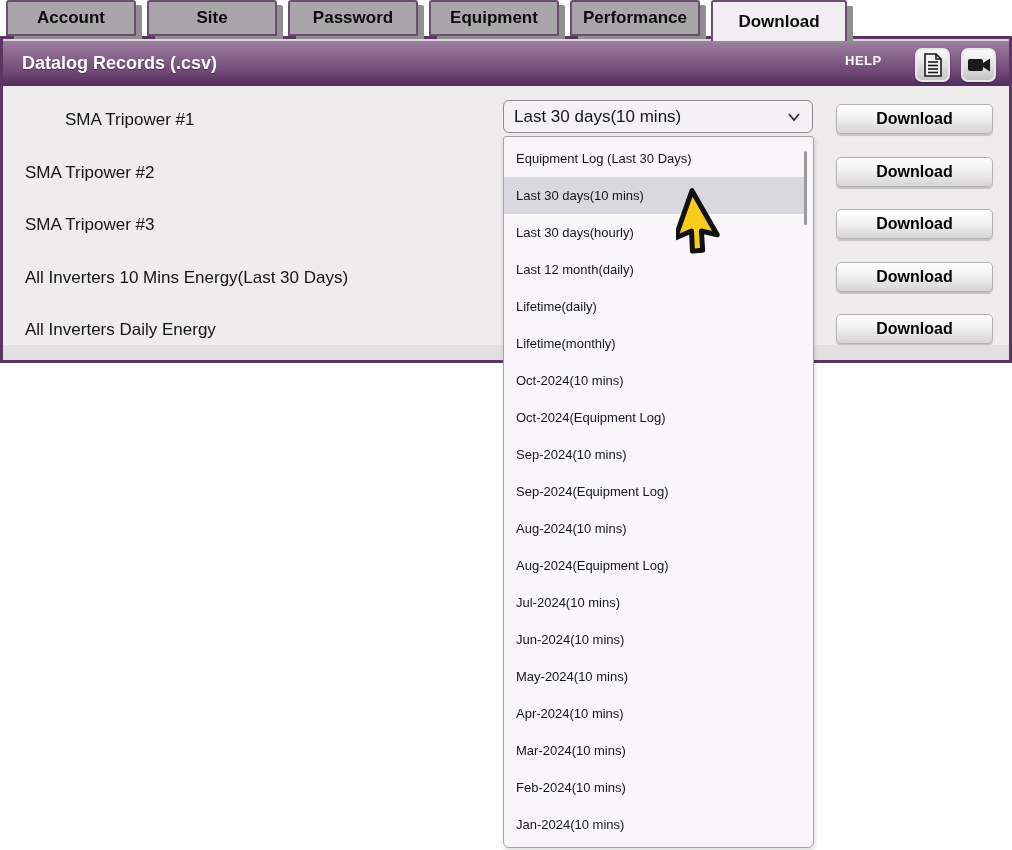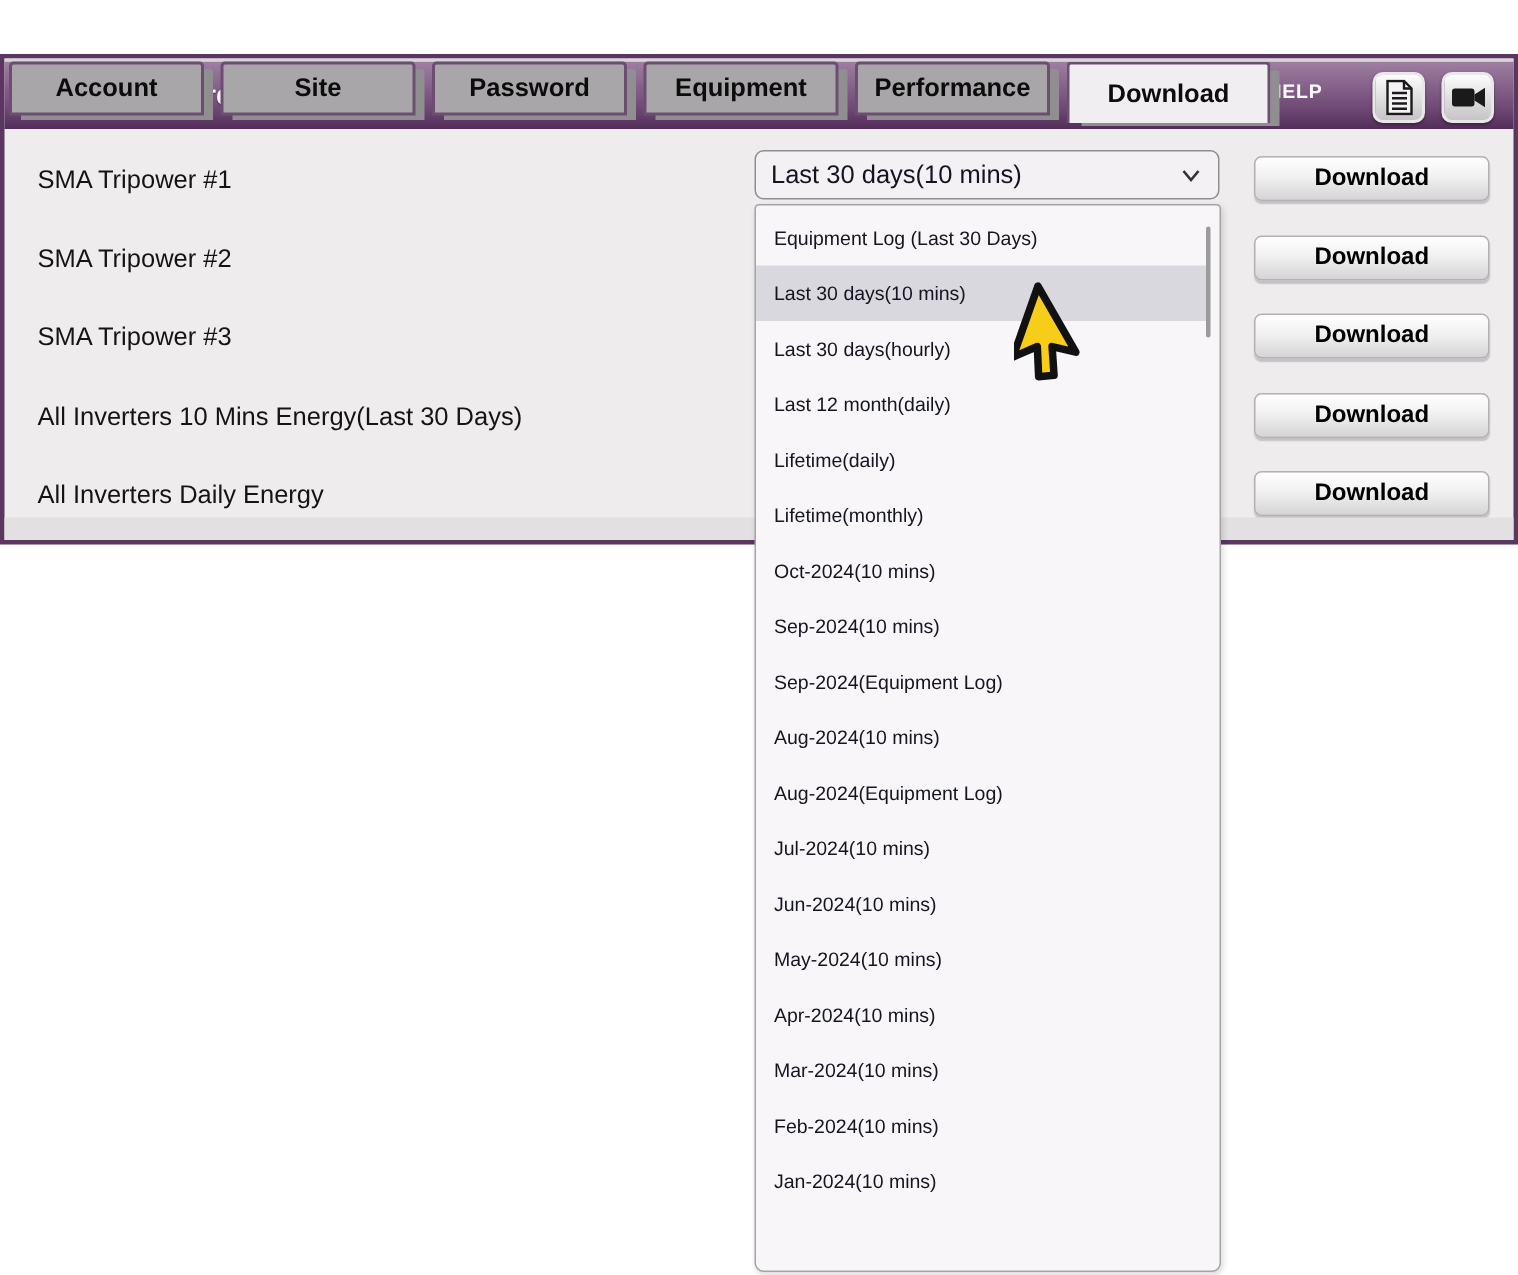--- a/index.html
+++ b/index.html
@@ -1,21 +1,21 @@
 <!DOCTYPE html>
 <html><head>
 <meta charset="utf-8">
 <style>
   * { margin:0; padding:0; box-sizing:border-box; }
   html,body { width:1012px; height:850px; background:#ffffff;
               font-family:"Liberation Sans", sans-serif; position:relative; overflow:hidden; }
 
   
   .tabs-row { position:absolute; top:0; left:0; width:1012px; height:41px;
-              display:flex; gap:11px; padding-left:6px; z-index:2;margin-top:41px; }
+              display:flex; gap:11px; padding-left:6px; z-index:2; }
   .tab { height:36px; width:130px; background:#a8a6a8; border:2px solid #6b4e70;
          border-radius:3px 3px 0 0; display:flex; align-items:center; justify-content:center;
          font-size:17px; font-weight:bold; color:#0c0c0c; cursor:pointer;
          box-shadow:7px 4px 0 -1px #908e90; }
   .tab.active { background:#f1eef1; height:41px; width:136px; border-bottom:none; z-index:3;
                 box-shadow:8px 4px 0 -2px #908e90; }
 
   
   .panel { position:absolute; top:36px; left:0; width:1012px; height:327px;
            background:#efecee; border:3px solid #5b3660; z-index:1; }
@@ -93,21 +93,21 @@
     </span>
     <span class="icon-btn icon-cam">
       <svg width="24" height="18" viewBox="0 0 24 18">
         <rect x="1" y="3" width="15" height="12" rx="2" fill="#1a1a1a"></rect>
         <polygon points="16,7 23,2.5 23,15.5 16,11" fill="#1a1a1a"></polygon>
       </svg>
     </span>
   </div>
 
   <div id="rows">
-      <div class="row-label" style="top: 71px;">SMA Tripower #1</div>
+      <div class="row-label" style="top: 71px; margin-left: 40px;">SMA Tripower #1</div>
       <button class="dl-btn" style="top: 65px;">Download</button>
       <div class="row-label" style="top: 124px;">SMA Tripower #2</div>
       <button class="dl-btn" style="top: 118px;">Download</button>
       <div class="row-label" style="top: 176px; text-align: right;">SMA Tripower #3</div>
       <button class="dl-btn" style="top: 170px;">Download</button>
       <div class="row-label" style="top: 229px;">All Inverters 10 Mins Energy(Last 30 Days)</div>
       <button class="dl-btn" style="top: 223px;">Download</button>
       <div class="row-label" style="top: 281px;">All Inverters Daily Energy</div>
       <button class="dl-btn" style="top: 275px;">Download</button>
     </div>
@@ -124,20 +124,21 @@
 
 <div class="popup" id="popup">
   <div class="popup-scrollthumb"></div>
 <div class="opt">Equipment Log (Last 30 Days)</div>
     <div class="opt highlighted">Last 30 days(10 mins)</div>
     <div class="opt">Last 30 days(hourly)</div>
     <div class="opt">Last 12 month(daily)</div>
     <div class="opt">Lifetime(daily)</div>
     <div class="opt">Lifetime(monthly)</div>
     <div class="opt">Oct-2024(10 mins)</div>
+    <div class="opt">Oct-2024(Equipment Log)</div>
     <div class="opt">Sep-2024(10 mins)</div>
     <div class="opt">Sep-2024(Equipment Log)</div>
     <div class="opt">Aug-2024(10 mins)</div>
     <div class="opt">Aug-2024(Equipment Log)</div>
     <div class="opt">Jul-2024(10 mins)</div>
     <div class="opt">Jun-2024(10 mins)</div>
     <div class="opt">May-2024(10 mins)</div>
     <div class="opt">Apr-2024(10 mins)</div>
     <div class="opt">Mar-2024(10 mins)</div>
     <div class="opt">Feb-2024(10 mins)</div>

